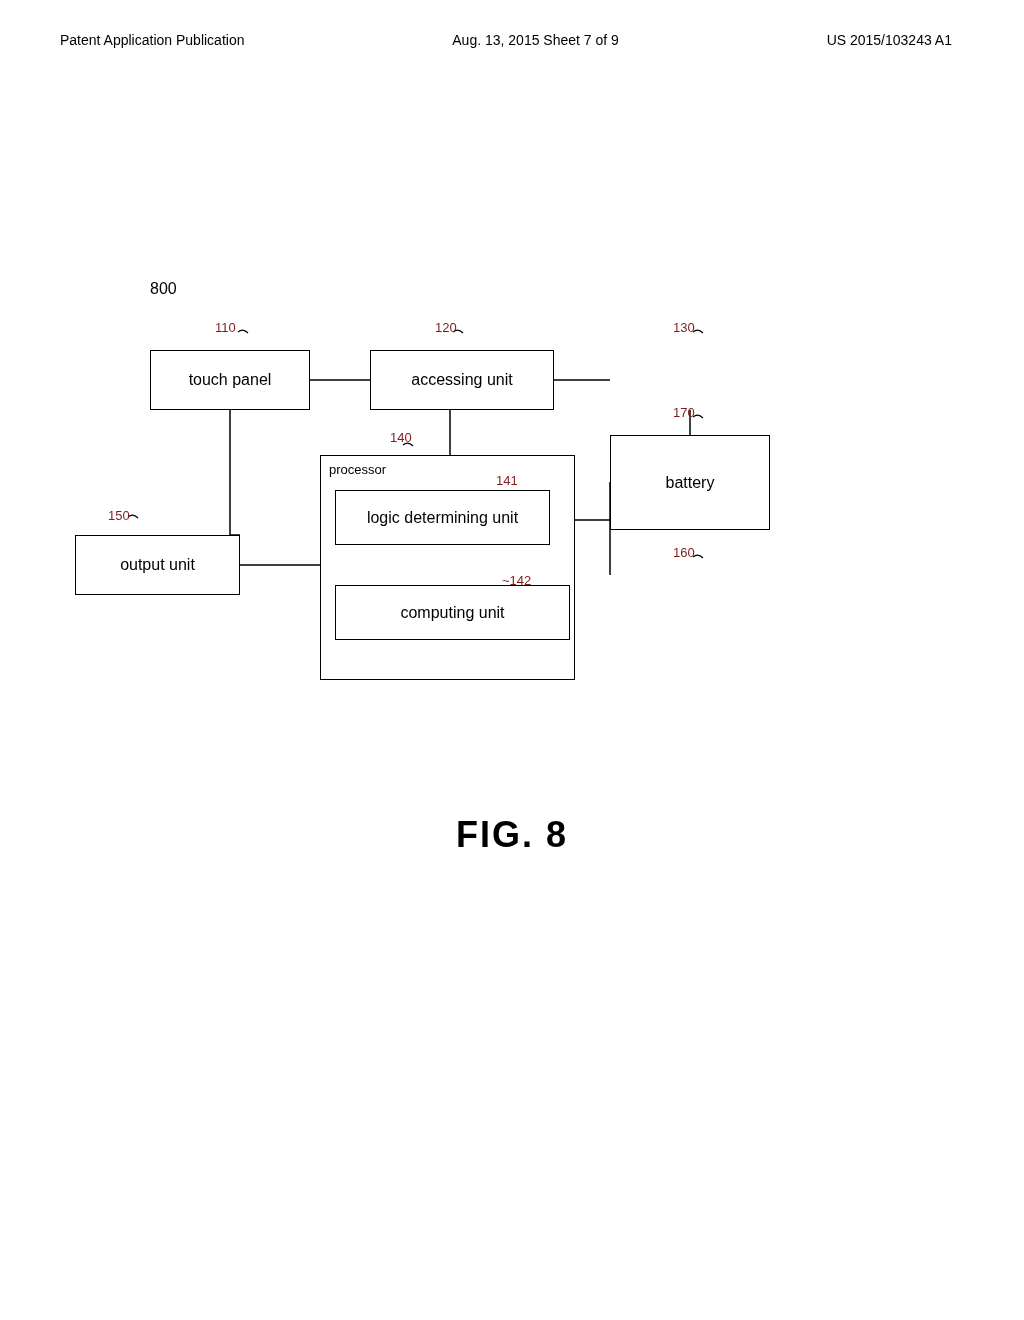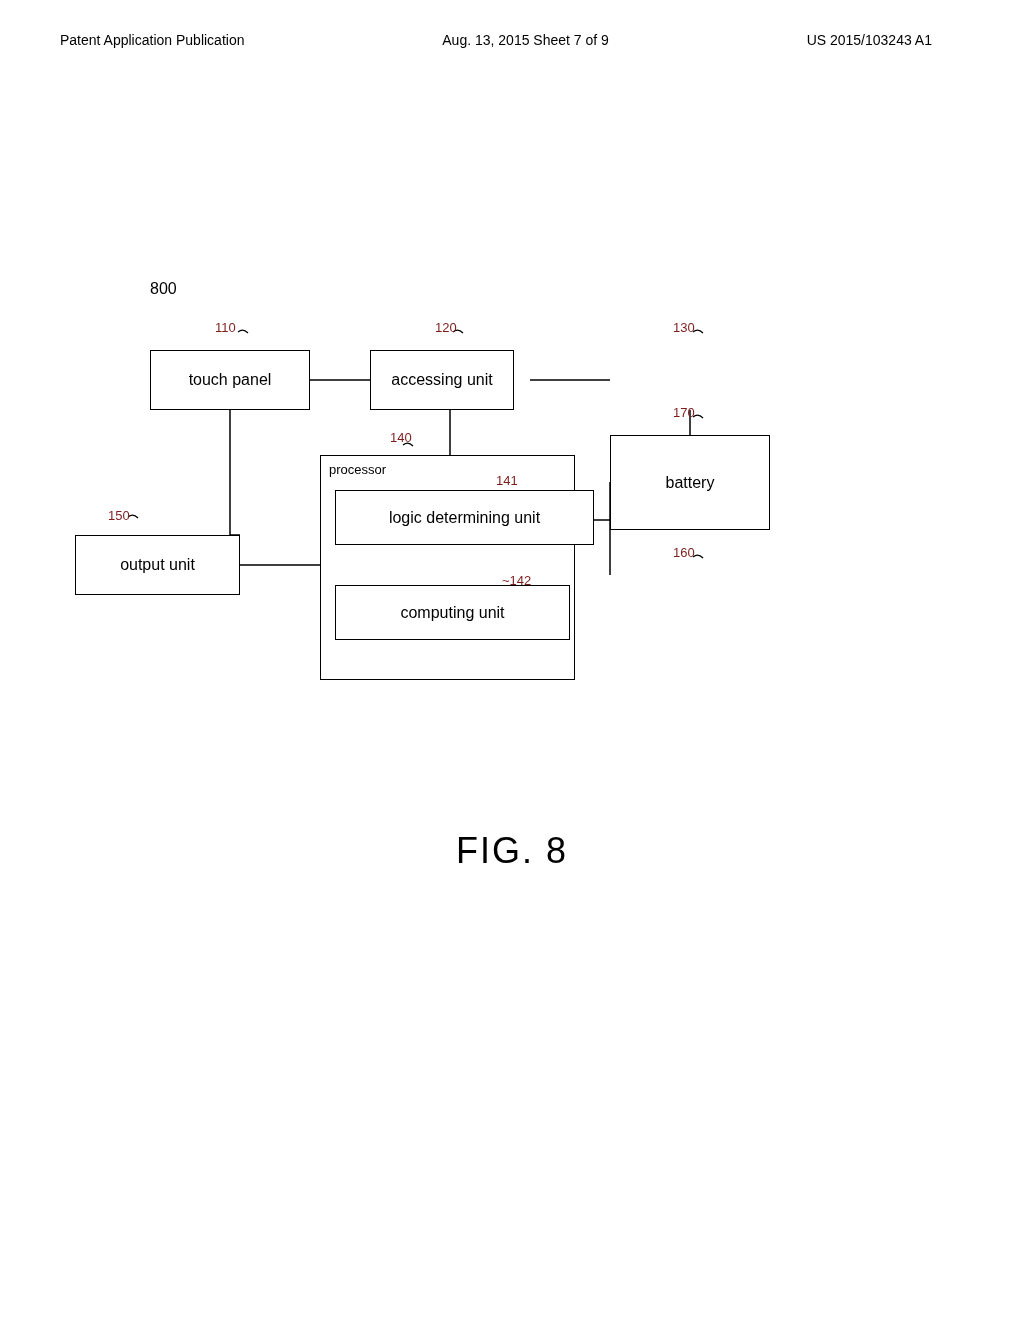--- a/index.html
+++ b/index.html
@@ -8,40 +8,40 @@
       height: 1320px;
       background: #fff;
       font-family: Arial, sans-serif;
       position: relative;
       overflow: hidden;
     }
 
     .header {
       display: flex;
       justify-content: space-between;
-      padding: 32px 92px 0 60px;
+      padding: 32px 72px 0 60px;
       font-size: 14px;
       color: #000;
     }
 
     .diagram-area {
       position: absolute;
       top: 280px;
       left: 0;
       width: 1024px;
       height: 700px;
     }
 
     .fig-label {
       position: absolute;
-      bottom: 108px;
+      bottom: 124px;
       left: 50%;
       transform: translateX(-50%);
       font-size: 36px;
-      font-weight: normal;
+      font-weight: bold;
       color: #000;
       letter-spacing: 2px;
     }
 
     .fig-num {
       position: absolute;
       top: 0;
       left: 110px;
       font-size: 16px;
       color: #000;
@@ -127,30 +127,30 @@
     <line x1="240" y1="285" x2="320" y2="285" stroke="#000" stroke-width="1.5"></line>
 
     <line x1="230" y1="130" x2="230" y2="255" stroke="#000" stroke-width="1.5"></line>
     <line x1="230" y1="255" x2="240" y2="255" stroke="#000" stroke-width="1.5"></line>
   </svg>
 
   <div class="box" style="left:150px; top:70px; width:160px; height:60px;">
     <span>touch panel</span>
   </div>
 
-  <div class="box" style="left:370px; top:70px; width:144px; height:60px;">
+  <div class="box" style="left:370px; top:70px; width:184px; height:60px;">
     <span>accessing unit</span>
   </div>
 
 
   <div class="box" style="left:320px; top:175px; width:255px; height:225px; align-items:flex-start; justify-content:flex-start; padding:6px 8px; font-size:13px;">
     <span>processor</span>
   </div>
 
-  <div class="box" style="left:335px; top:210px; width:259px; height:55px;">
+  <div class="box" style="left:335px; top:210px; width:215px; height:55px;">
     <span>logic determining unit</span>
   </div>
 
   <div class="box" style="left:335px; top:305px; width:235px; height:55px;">
     <span>computing unit</span>
   </div>
 
   <div class="box" style="left:75px; top:255px; width:165px; height:60px;">
     <span>output unit</span>
   </div>

